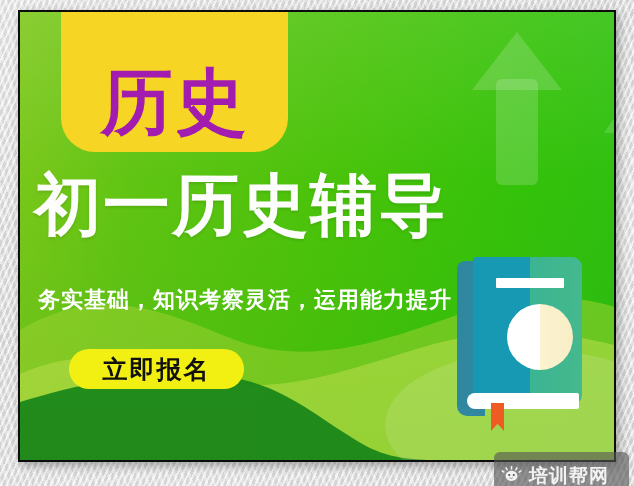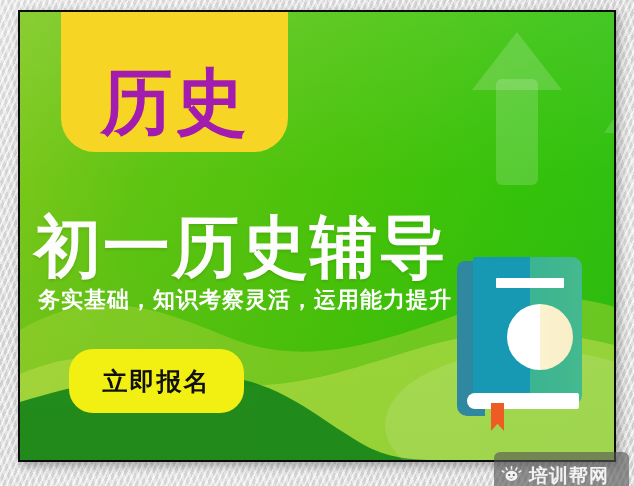--- a/index.html
+++ b/index.html
@@ -154,21 +154,20 @@
     left: 14px;
     top: 160px;
     width: 560px;
     font-size: 67px;
     line-height: 1;
     font-weight: bold;
     color: #fdfdfb;
     letter-spacing: 2px;
     white-space: nowrap;
     text-shadow: 0 2px 3px rgba(0,0,0,0.10);
-    margin-top: 42px;
   }
 
   
   #subtitle {
     position: absolute;
     left: 18px;
     top: 275px;
     font-size: 22px;
     line-height: 1.2;
     font-weight: bold;
@@ -177,21 +176,21 @@
     white-space: nowrap;
     text-align: center;
   }
 
   
   #cta-button {
     position: absolute;
     left: 49px;
     top: 337px;
     width: 175px;
-    height: 64px;
+    height: 40px;
     background: #f2f013;
     border-radius: 24px;
     display: flex;
     align-items: center;
     justify-content: center;
     cursor: pointer;
     border: none;
     padding: 0;
     text-align: center;
   }

